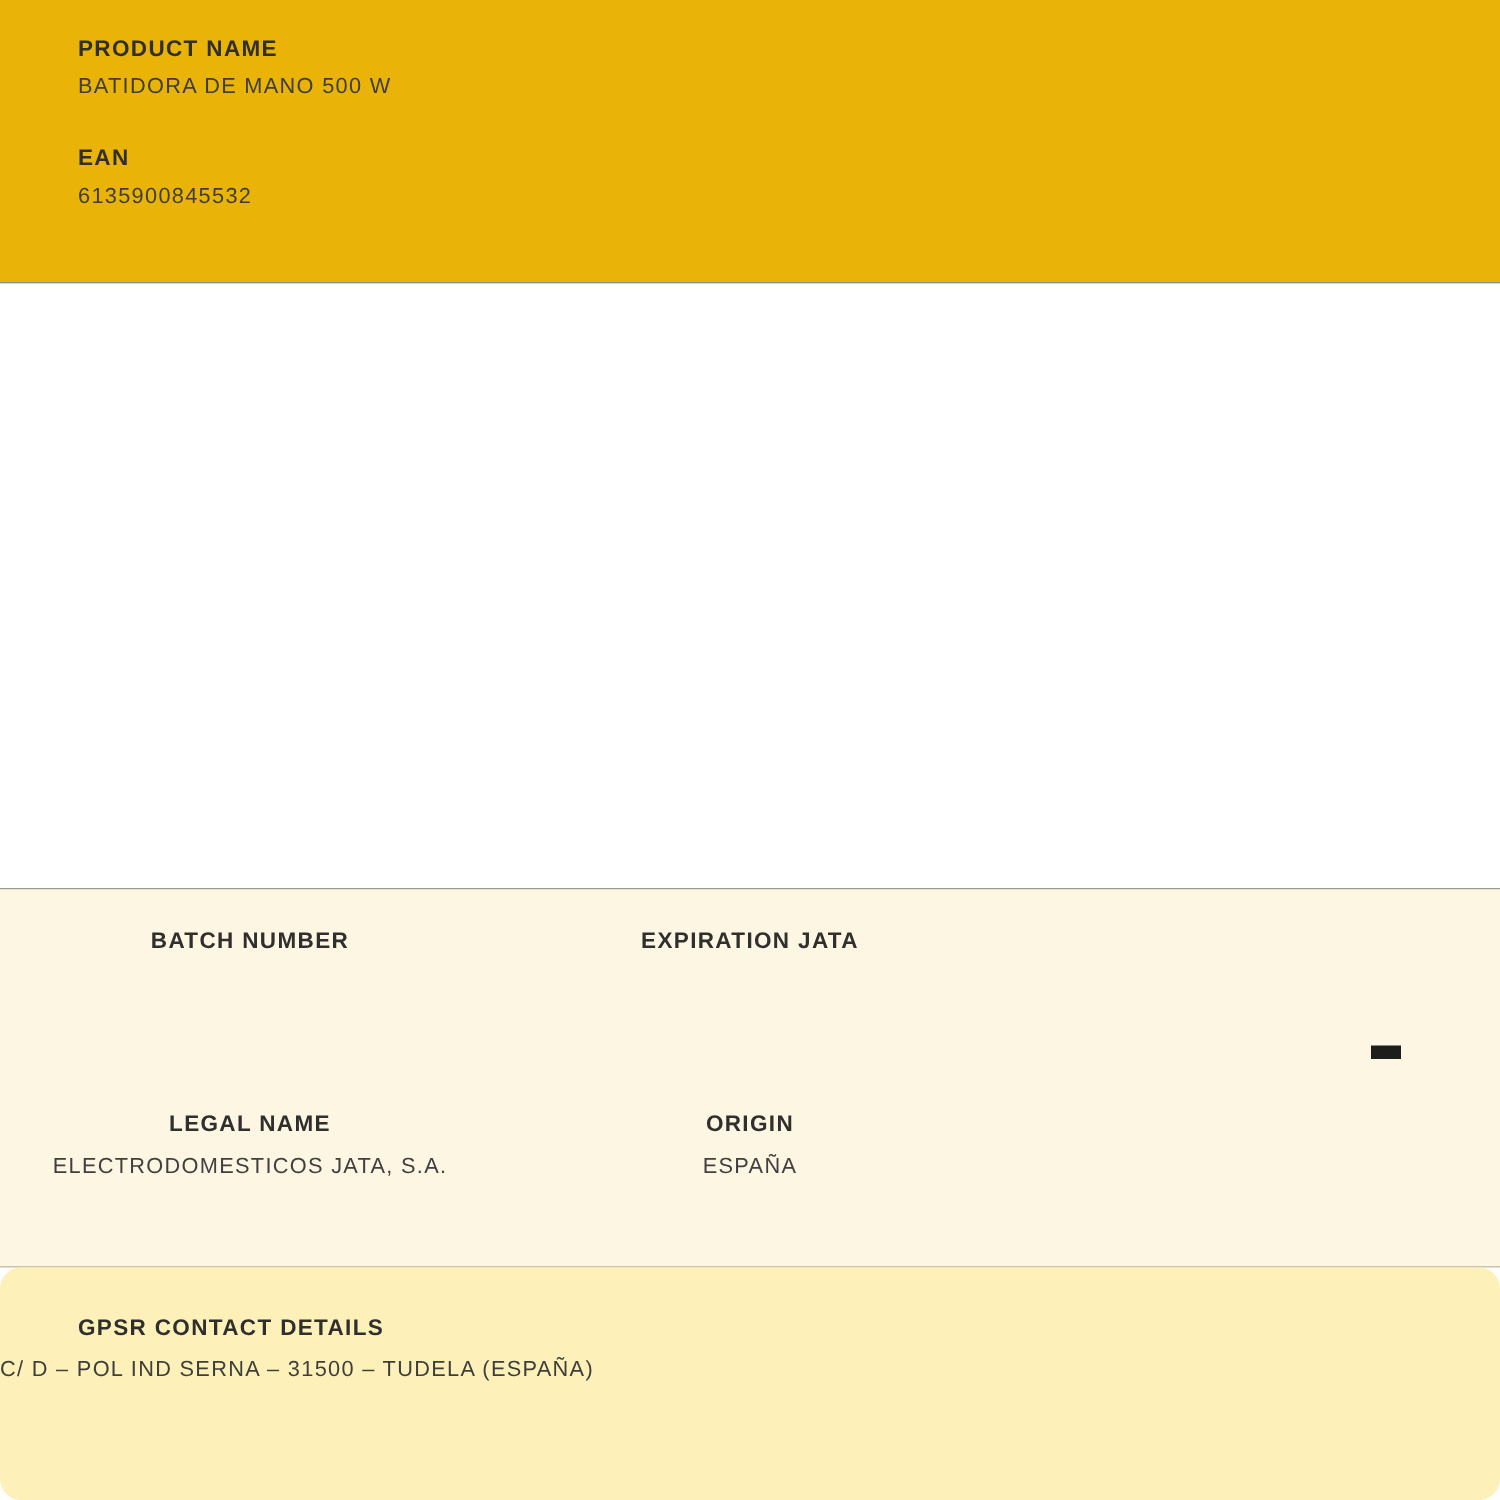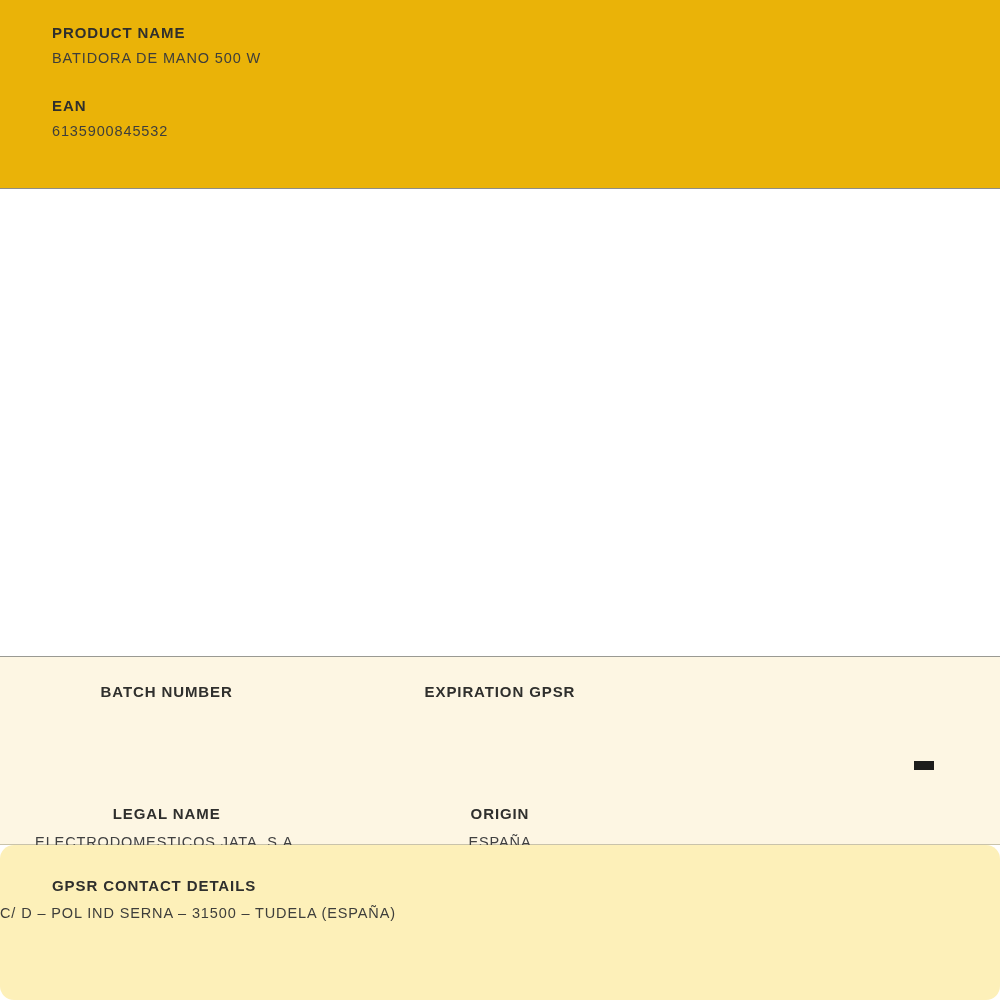--- a/index.html
+++ b/index.html
@@ -51,21 +51,21 @@
   .band-middle {
     background: #ffffff;
     flex: 1 1 auto;
     border-bottom: 1px solid #9a9a93;
     position: relative;
   }
 
   
   .band-trace {
     background: #fdf6e3;
-    height: 188px;
+    height: 252px;
     box-sizing: border-box;
     position: relative;
     border-bottom: 1px solid #c9c3ab;
     padding-top: 26px;
   }
   .trace-grid {
     display: grid;
     grid-template-columns: 1fr 1fr 1fr;
     text-align: center;
   }
@@ -139,21 +139,21 @@
 
   <div class="band-middle"></div>
 
   <div class="band-trace">
     <div class="trace-grid">
       <div>
         <p class="trace-label">BATCH NUMBER</p>
         <p class="trace-value"></p>
       </div>
       <div>
-        <p class="trace-label">EXPIRATION GPSR</p>
+        <p class="trace-label">EXPIRATION JATA</p>
         <p class="trace-value"></p>
       </div>
       <div></div>
     </div>
 
     <div class="trace-grid trace-row2">
       <div>
         <p class="trace-label">LEGAL NAME</p>
         <p class="trace-value">ELECTRODOMESTICOS JATA, S.A.</p>
       </div>

